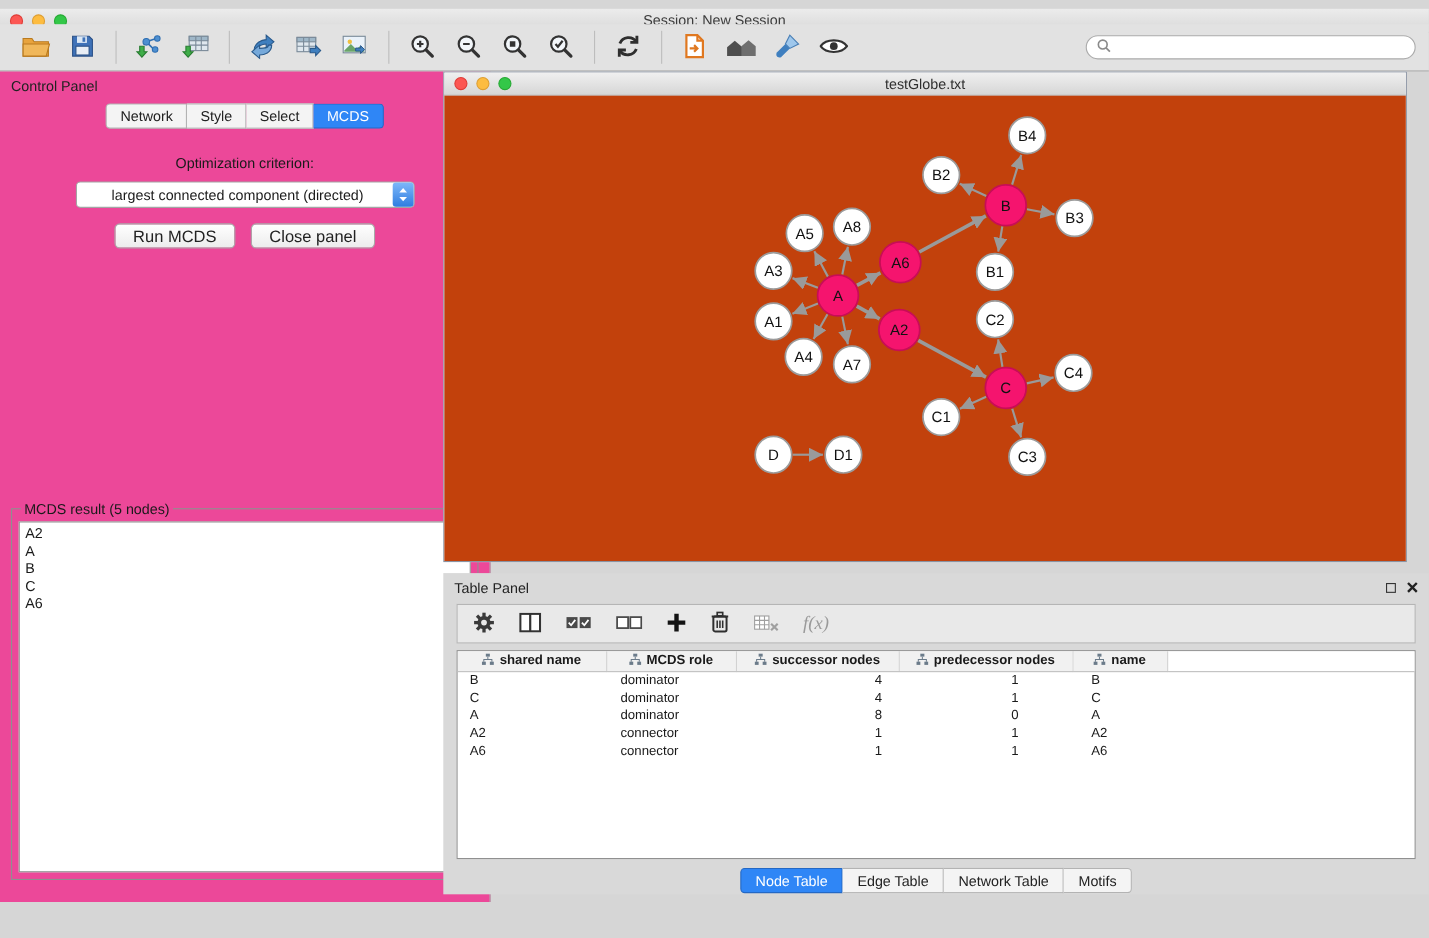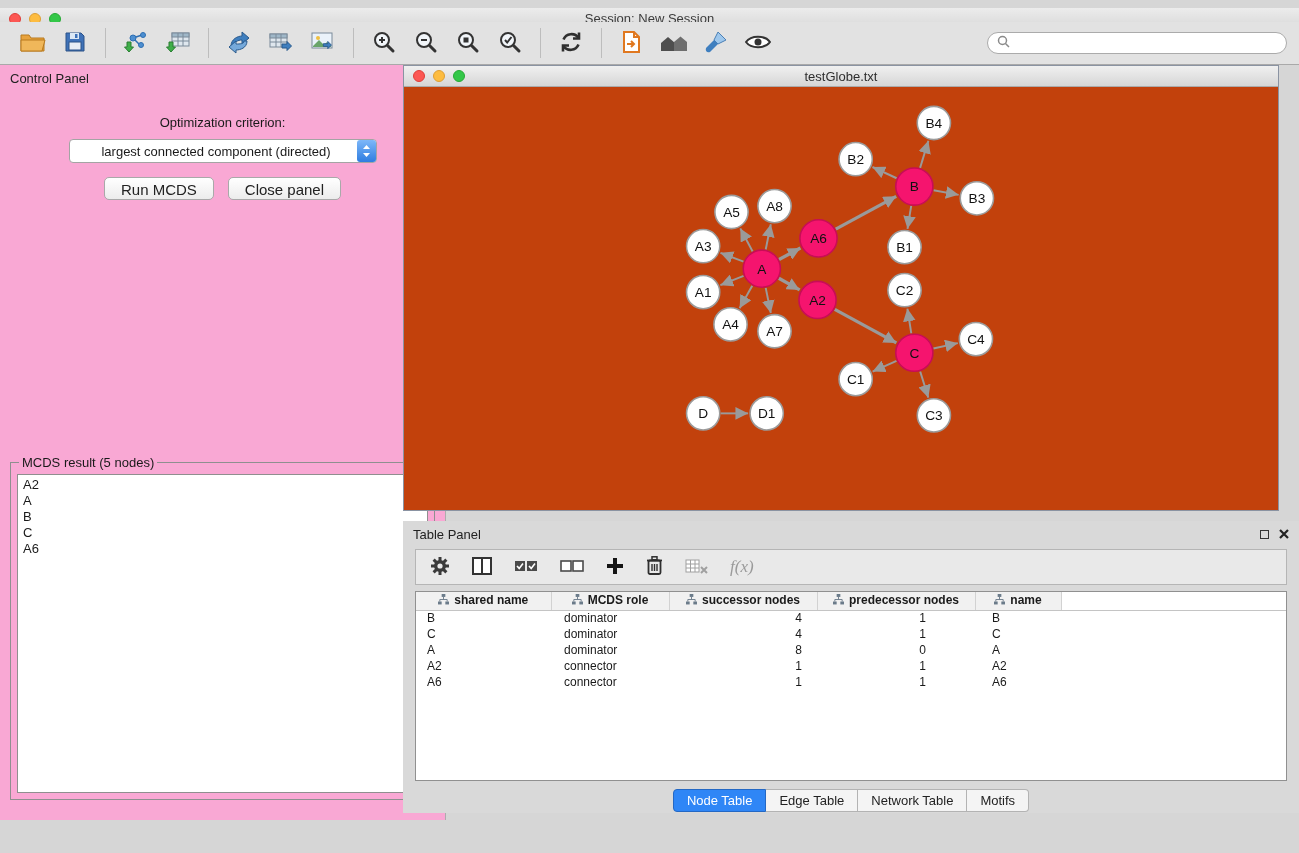--- a/index.html
+++ b/index.html
@@ -32,21 +32,21 @@
   .tb-sep { width:1px; height:30px; background:#bdbdbd; margin:0 9px; }
   .search-wrap {
     margin-left:auto; width:300px; height:22px; background:#fff;
     border:1px solid #ababab; border-radius:12px;
     display:flex; align-items:center; padding:0 9px; gap:6px;
   }
   .search-wrap input { border:none; outline:none; flex:1; font-size:12px; font-family:"Liberation Sans",sans-serif; background:transparent; }
   
   .control-panel {
     position:absolute; left:0; top:65px; width:446px; height:755px;
-    background:#f9a8d4; border-right:1px solid #adadad;
+    background:#ec4899; border-right:1px solid #adadad;
   }
   .panel-header { height:26px; display:flex; align-items:center; padding:0 10px; font-size:13px; color:#222; }
   .panel-header-icons { margin-left:auto; display:flex; align-items:center; gap:10px; }
   .float-box { width:9px; height:9px; border:1.5px solid #333; display:inline-block; }
   .cp-tabs { display:flex; justify-content:center; margin-top:3px; }
   .cp-tab {
     padding:3px 12px; font-size:13px; background:#f4f4f4;
     border:1px solid #b3b3b3; border-left:none; color:#222;
   }
   .cp-tab:first-child { border-left:1px solid #b3b3b3; border-radius:4px 0 0 4px; }
@@ -344,20 +344,26 @@
   <div class="panel-header">
     <span>Control Panel</span>
     <span class="panel-header-icons">
       <span class="float-box"></span>
       <span>
         <svg width="10" height="10" viewBox="0 0 10 10">
             <path d="M1 1 L9 9 M9 1 L1 9" stroke="#222" stroke-width="2.2"></path>
           </svg>
       </span>
     </span>
+  </div>
+  <div class="cp-tabs">
+    <div class="cp-tab">Network</div>
+    <div class="cp-tab">Style</div>
+    <div class="cp-tab">Select</div>
+    <div class="cp-tab active">MCDS</div>
   </div>
   <div class="cp-content">
     <div class="opt-label">Optimization criterion:</div>
     <div class="dropdown">
       <span class="dd-text">largest connected component (directed)</span>
       <span class="dd-stepper">
         <svg width="9" height="14" viewBox="0 0 9 14">
             <path d="M4.5 1 L8 5 H1 z" fill="#fff"></path>
             <path d="M4.5 13 L1 9 H8 z" fill="#fff"></path>
           </svg>

